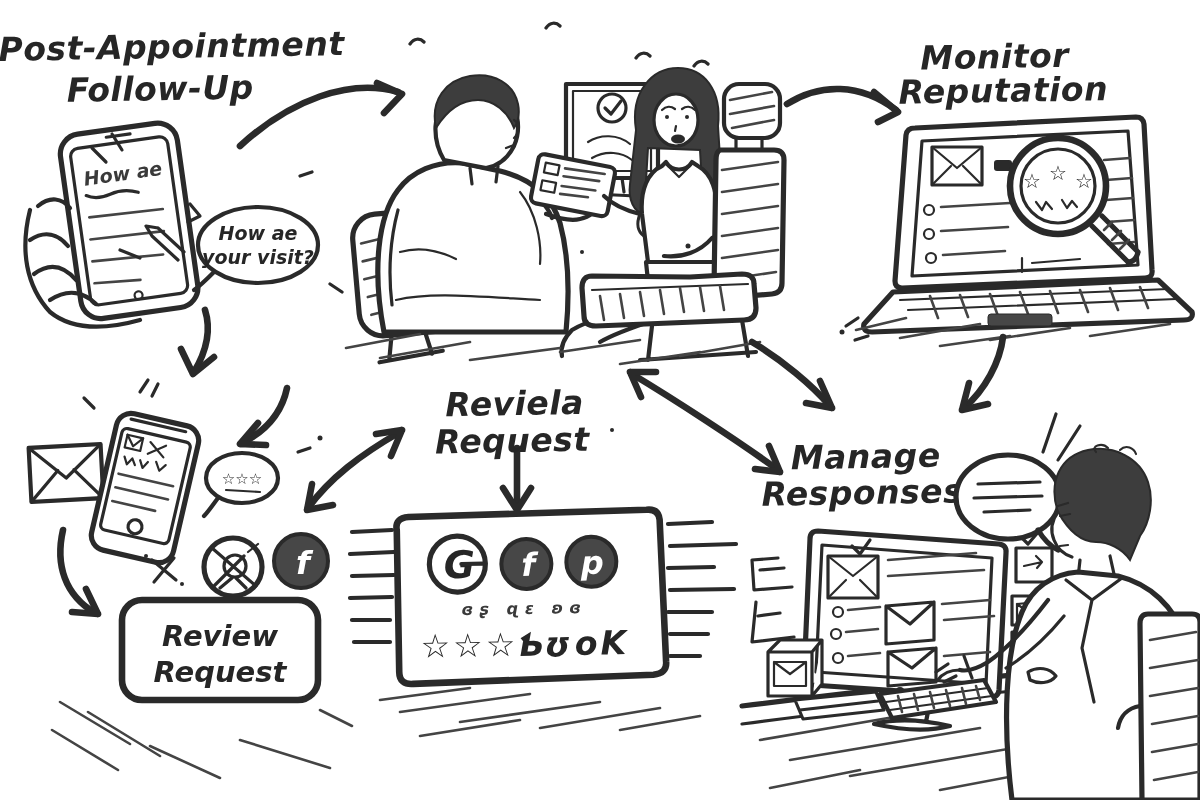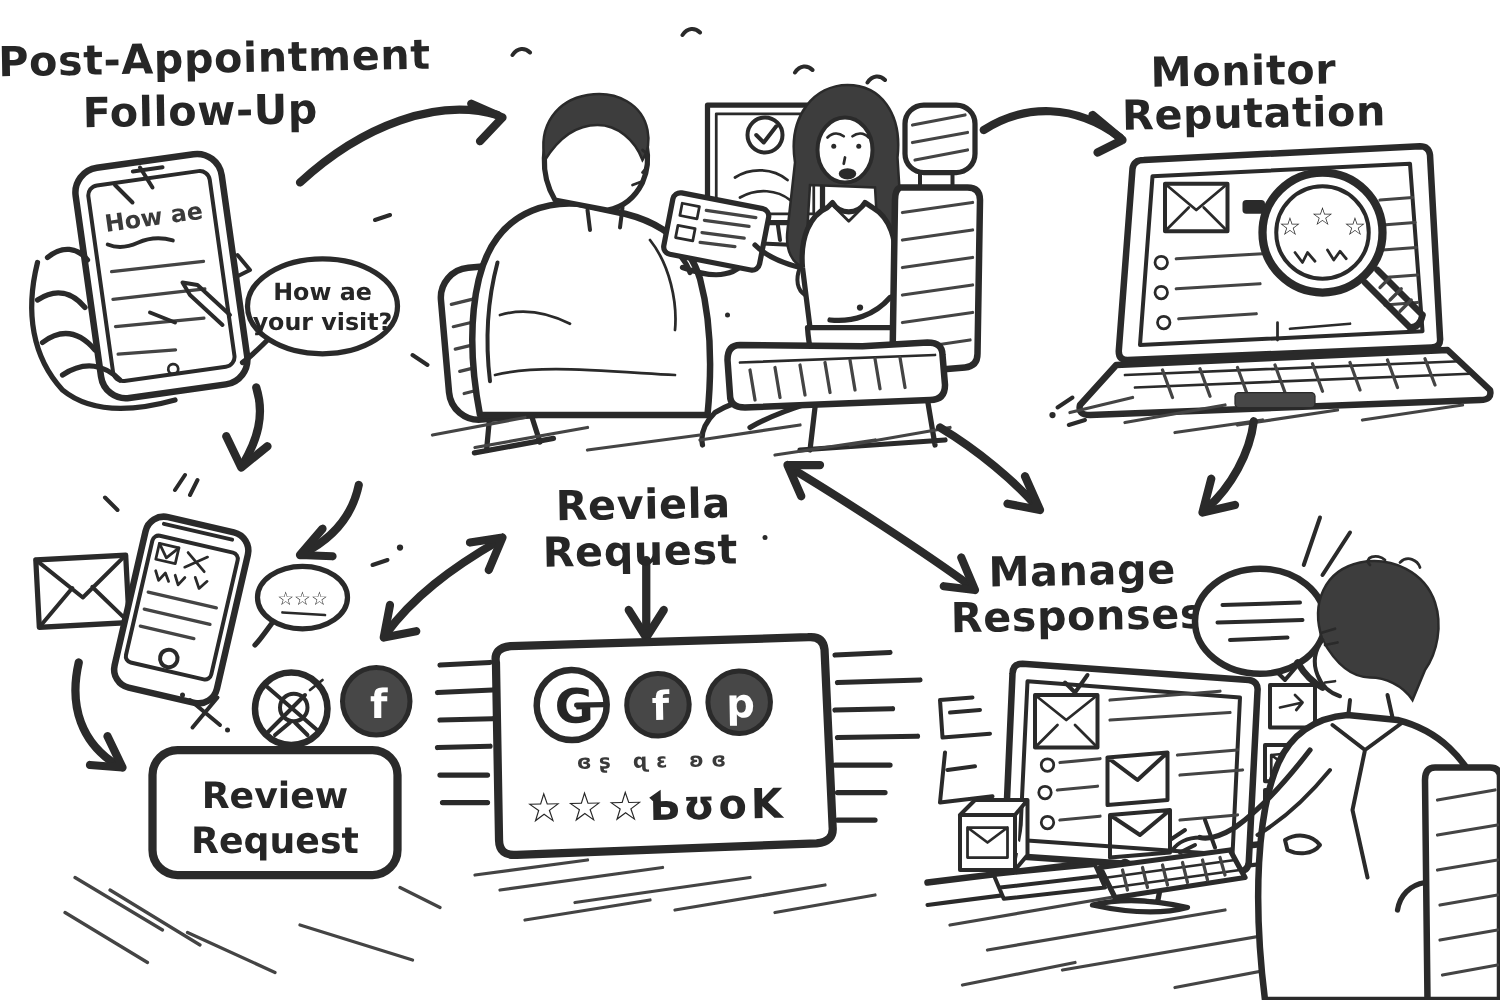--- a/index.html
+++ b/index.html
@@ -1,16 +1,16 @@
 <!DOCTYPE html>
 <html><head>
 <meta charset="utf-8">
 <style>
   html,body{margin:0;padding:0;background:#ffffff;}
-  #stage{position:relative;width:1200px;height:800px;background:#ffffff;overflow:hidden;}
+  #stage{position:relative;width:1200px;height:800px;background:#ffffff;overflow:hidden;font-style:italic;}
   svg{position:absolute;left:0;top:0;}
   .s{fill:none;stroke:#2a2a2a;stroke-linecap:round;stroke-linejoin:round;}
   .w2{stroke-width:2.2}.w3{stroke-width:3.2}.w4{stroke-width:4.2}
   .w5{stroke-width:5.2}.w6{stroke-width:6.6}
   .fw{fill:#ffffff}
   .fd{fill:#474747;stroke:#2a2a2a}
   .fi{fill:#2a2a2a;stroke:none}
   .fh{fill:#3d3d3d;stroke:#2a2a2a;stroke-width:2}
   .hl{stroke:#444;stroke-width:2.6;fill:none;stroke-linecap:round}
   text{font-family:"DejaVu Sans","Liberation Sans",sans-serif;fill:#262626;}

